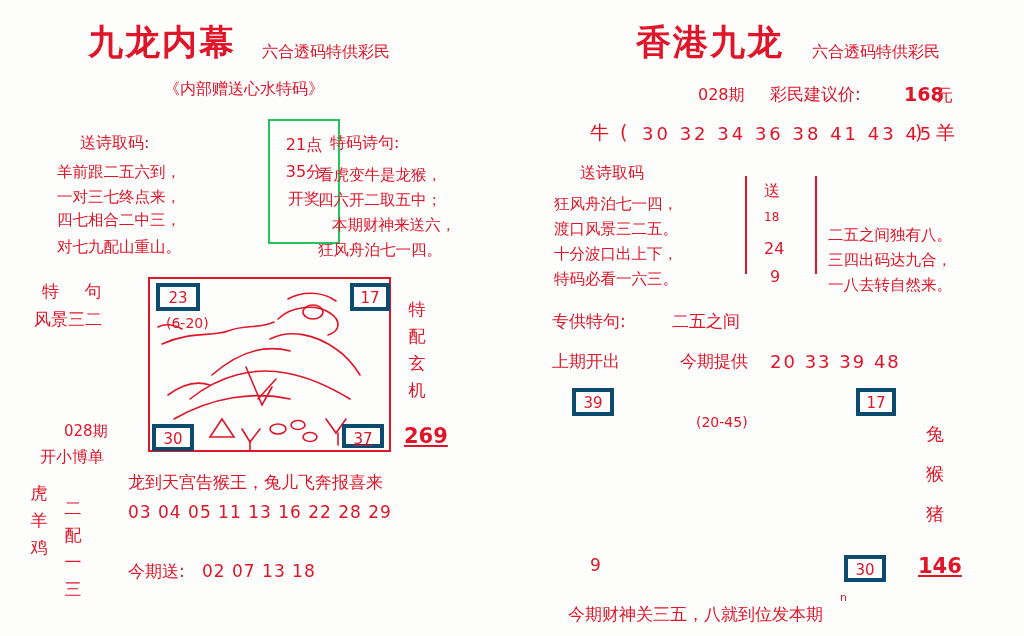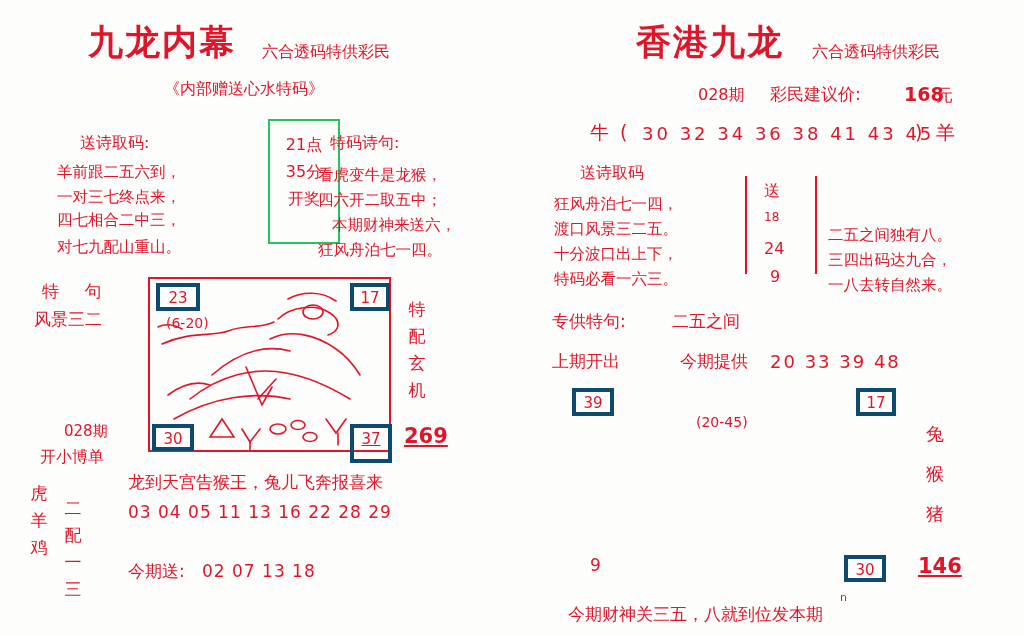--- a/index.html
+++ b/index.html
@@ -177,21 +177,21 @@
 
     <div class="corner-box" style="left:156px; top:283px; width:44px; height:28px;">
       <span>23</span>
     </div>
     <div class="corner-box" style="left:350px; top:283px; width:40px; height:28px;">
       <span>17</span>
     </div>
     <div class="corner-box" style="left:152px; top:424px; width:42px; height:27px;">
       <span>30</span>
     </div>
-    <div class="corner-box" style="left:350px; top:424px; width:42px; height:39px;text-decoration:underline;">
+    <div class="corner-box" style="left:342px; top:424px; width:42px; height:24px;text-decoration:underline;">
       <span>37</span>
     </div>
     <div class="t" style="left:166px; top:315px; font-size:14px;">(6-20)</div>
 
     <div class="vert" style="left:406px; top:296px;">
       <div style="word-break:break-all;">特配玄机</div>
     </div>
 
     <div class="t big-num" style="left:404px; top:424px;">269</div>
 

